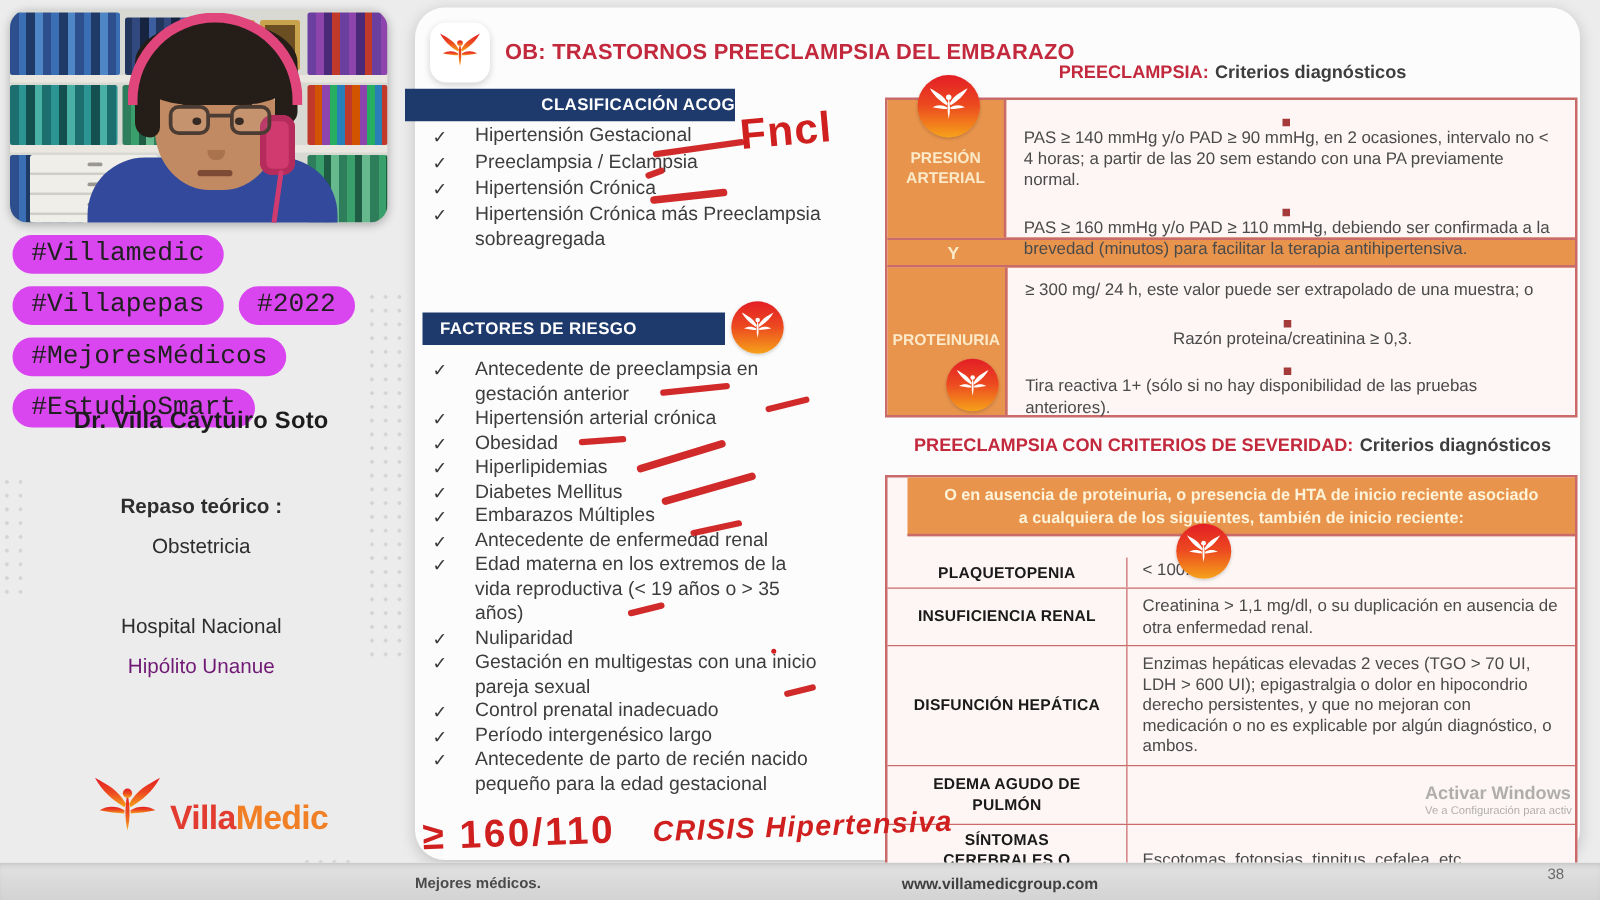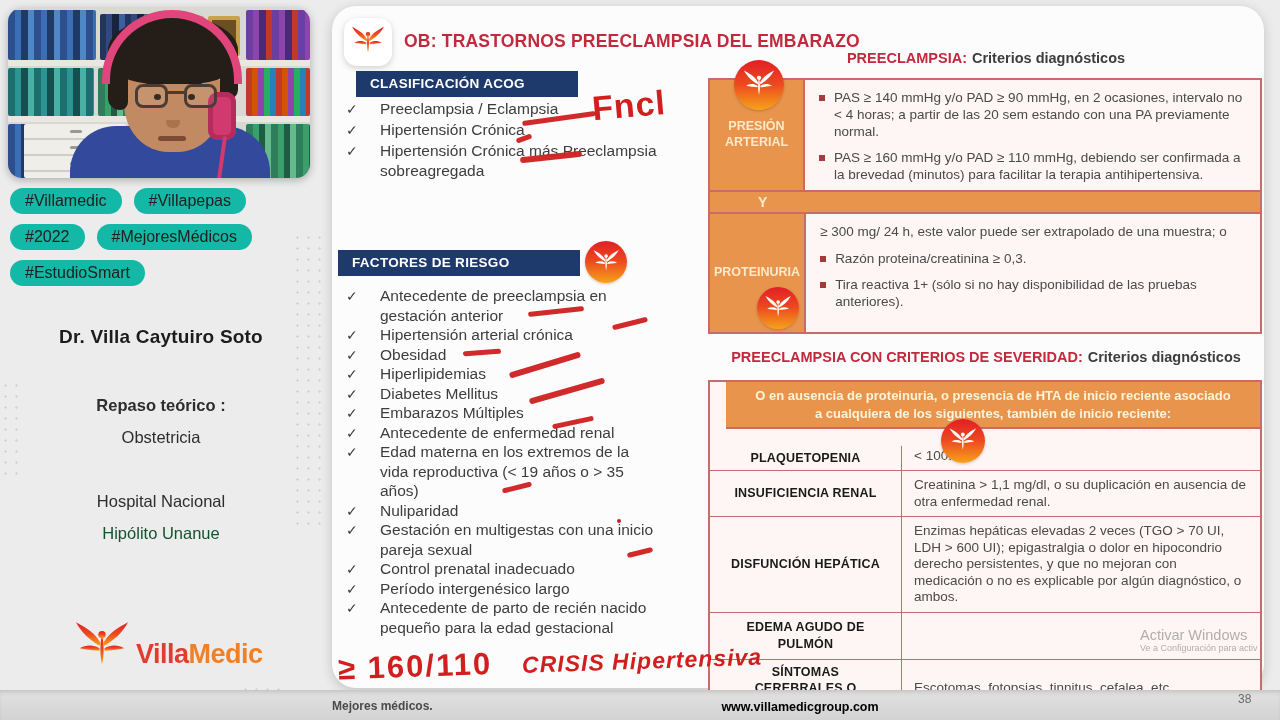--- a/index.html
+++ b/index.html
@@ -31,48 +31,48 @@
   .hair-l { position:absolute; left:100px; top:50px; width:20px; height:52px; background:#241d18; border-radius:0 0 8px 12px; }
   .hair-r { position:absolute; left:212px; top:46px; width:18px; height:46px; background:#241d18; border-radius:0 0 12px 8px; }
   .hp-band { position:absolute; left:94px; top:2px; width:140px; height:74px; border:8px solid #e0457b; border-bottom:none; border-radius:72px 72px 0 0; }
   .hp-cup { position:absolute; left:200px; top:84px; width:28px; height:48px; background:#d13a6e; border-radius:10px; box-shadow:inset 0 0 0 5px #b52c5c; }
   .hp-wire { position:absolute; left:212px; top:128px; width:4px; height:44px; background:#d13a6e; transform:rotate(8deg); border-radius:2px; }
   .glasses { position:absolute; left:127px; top:76px; width:82px; height:26px; }
   .lens { position:absolute; top:0; width:33px; height:24px; border:3px solid #4a3b33; border-radius:8px; background:rgba(255,255,255,.08); }
   .bridge { position:absolute; left:33px; top:7px; width:16px; height:3px; background:#4a3b33; }
 
   .pill-wrap { position:absolute; left:10px; top:188px; width:312px; display:flex; flex-wrap:wrap; gap:10px 12px; justify-content:flex-start; }
-  .pill { background:#14b8a6; color:#202020; font-size:16px; padding:4px 15px; border-radius:16px; white-space:nowrap; }
+  .pill { background:#d946ef; color:#202020; font-size:21px; padding:4px 15px; border-radius:16px; white-space:nowrap;font-family:Liberation Mono, monospace; }
 
   .ltxt { position:absolute; left:0; width:322px; text-align:center; color:#1c1c1c; }
   .doctor { top:326px; font-size:19px; font-weight:bold; letter-spacing:.2px; }
   .course1 { top:396px; font-size:16.5px; color:#2d2d2d;font-weight:bold; }
   .course2 { top:428px; font-size:16.5px; color:#2d2d2d; }
   .hosp1 { top:492px; font-size:16.5px; color:#2d2d2d; }
-  .hosp2 { top:524px; font-size:16.5px; color:#14532d; }
+  .hosp2 { top:524px; font-size:16.5px; color:#701a75; }
 
   .brand { position:absolute; left:70px; top:616px; display:flex; align-items:center; }
   .brand svg { width:64px; height:62px; }
   .brand-text { font-size:27px; font-weight:bold; letter-spacing:-.5px; margin-left:2px; margin-top:14px; }
   .brand-text .v { color:#e23b30; }
   .brand-text .m { color:#f07f26; }
 
   .dots { position:absolute; background-image:radial-gradient(circle, rgba(0,0,0,.10) 1.3px, transparent 1.4px); background-size:11px 11px; }
 
   
   .slide { position:absolute; left:332px; top:6px; width:932px; height:682px; background:#fdfcfc;
            border-radius:24px; box-shadow:0 3px 12px rgba(0,0,0,.18); }
   .badge { position:absolute; left:344px; top:18px; width:48px; height:48px; background:#fff; border-radius:13px;
            box-shadow:0 2px 6px rgba(0,0,0,.18); display:flex; align-items:center; justify-content:center; }
   .badge svg { width:38px; height:38px; }
   .slide-title { position:absolute; left:404px; top:31px; font-size:17.5px; font-weight:bold; color:#c2293d; letter-spacing:.2px; }
 
   .navy-bar { position:absolute; height:26px; background:#1e3a6d; color:#fff; font-weight:bold; font-size:13.5px;
               line-height:26px; padding-left:14px; letter-spacing:.3px; }
-  .bar-clasif { left:356px; top:71px; width:222px; }
+  .bar-clasif { left:324px; top:71px; width:264px;text-align:right; }
   .bar-riesgo { left:338px; top:250px; width:242px; }
 
   .checklist { position:absolute; display:flex; flex-direction:column; }
   .cl-class { left:346px; top:99px; width:342px; gap:1px; }
   .cl-risk  { left:346px; top:286px; width:342px; gap:0px; }
   .li { display:flex; align-items:flex-start; }
   .chk { width:34px; flex:0 0 34px; color:#3a3a3a; font-size:14px; padding-top:2px; }
   .chk::before { content:"\2713"; }
   .li-t { font-size:15.5px; line-height:19.5px; color:#3d3d3d; }
   .cl-class .li-t { max-width:306px; line-height:20px; }
@@ -92,21 +92,21 @@
   
   .t1 { position:absolute; left:708px; top:78px; width:554px; border:2px solid #c96b6b; background:#fdf6f5; }
   .t1-row { display:flex; }
   .t1-row-pa { height:110px; }
   .t1-row-prot { height:118px; }
   .t1-label { flex:0 0 95px; background:#e8944d; border-right:2px solid #c96b6b; display:flex; align-items:center;
               justify-content:center; text-align:center; color:#fbe9c8; font-weight:bold; font-size:12.5px; line-height:1.25; padding:4px; }
   .t1-val { flex:1; padding:9px 12px 6px 14px; display:flex; flex-direction:column; gap:9px; }
   .t1-band { height:24px; background:#e8944d; border-top:2px solid #c96b6b; border-bottom:2px solid #c96b6b;
              color:#fbe9c8; font-weight:bold; font-size:14px; line-height:21px; padding-left:48px; }
-  .blt { display:flex; align-items:flex-start; }
+  .blt { display:flex; align-items:center;flex-direction:column; }
   .sq { flex:0 0 6px; width:6px; height:6px; background:#a43a3a; margin:6px 9px 0 0; }
   .blt-t, .intro { font-size:13.5px; line-height:17px; color:#4a4a4a; }
   .intro { margin-bottom:1px; }
 
   
   .t2 { position:absolute; left:708px; top:380px; width:554px; border:2px solid #c96b6b; background:#fdf6f5; }
   .t2-banner { background:#e8944d; color:#fdf3d8; font-weight:bold; font-size:13px; line-height:1.35;
                text-align:center; padding:5px 24px; border-bottom:2px solid #c96b6b; min-height:38px;margin-left:16px; }
   .t2-row { display:flex; border-bottom:1.5px solid #c96b6b; }
   .t2-row:last-of-type { border-bottom:none; }
@@ -125,28 +125,28 @@
   .pen { position:absolute; background:#cf1f1f; border-radius:3px; opacity:.95; z-index:30; }
   .pen-dot { position:absolute; width:4px; height:4px; background:#cf1f1f; border-radius:50%; z-index:30; }
   .hw { position:absolute; color:#cf1f1f; font-weight:bold; z-index:30; }
   .hw-top { left:592px; top:86px; font-size:34px; transform:rotate(-5deg); letter-spacing:1px; }
   .hw-bottom { left:338px; top:644px; transform:rotate(-2deg); white-space:nowrap; }
   .hw-bottom .big { font-size:31px; letter-spacing:2px; }
   .hw-bottom .scrawl { font-size:23px; font-style:italic; margin-left:30px; letter-spacing:1px; }
 
   
   .wm { position:absolute; left:1140px; top:627px; z-index:40; color:rgba(125,125,125,.6); }
-  .wm-1 { font-size:14.5px; }
+  .wm-1 { font-size:14.5px;font-weight:bold; }
   .wm-2 { font-size:9px; }
 
   
   .footer { position:absolute; left:0; top:690px; width:1280px; height:30px;
             background:linear-gradient(180deg,#e2e2e2,#d3d3d3); box-shadow:inset 0 4px 6px -4px rgba(0,0,0,.25); }
   .f-tag { position:absolute; left:332px; top:699px; font-size:12px; font-weight:bold; color:#4a4a4a; }
-  .f-url { position:absolute; left:600px; top:700px; width:400px; text-align:center; font-size:12.5px; font-weight:bold; color:#000000; }
+  .f-url { position:absolute; left:600px; top:700px; width:400px; text-align:center; font-size:12.5px; font-weight:bold; color:#404040; }
   .f-page { position:absolute; left:1238px; top:692px; font-size:12px; color:#6a6a6a; }
 </style>
 </head>
 <body>
 
 <svg width="0" height="0" style="position:absolute">
   <defs>
     <linearGradient id="fg" x1="0" y1="0" x2="0" y2="1">
       <stop offset="0%" stop-color="#e31e25"></stop>
         <stop offset="50%" stop-color="#ec4920"></stop>
@@ -237,20 +237,24 @@
   <div class="badge">
     <svg viewBox="0 0 100 100">
         <use href="#phoenix" fill="url(#fg)"></use>
       </svg>
   </div>
   <div class="slide-title">OB: TRASTORNOS PREECLAMPSIA DEL EMBARAZO</div>
 
   <div class="navy-bar bar-clasif">CLASIFICACIÓN ACOG</div>
   <div class="checklist cl-class">
 
+      <div class="li">
+        <span class="chk"></span>
+        <span class="li-t">Hipertensión Gestacional</span>
+      </div>
 
       <div class="li">
         <span class="chk"></span>
         <span class="li-t">Preeclampsia / Eclampsia</span>
       </div>
 
       <div class="li">
         <span class="chk"></span>
         <span class="li-t">Hipertensión Crónica</span>
       </div>

